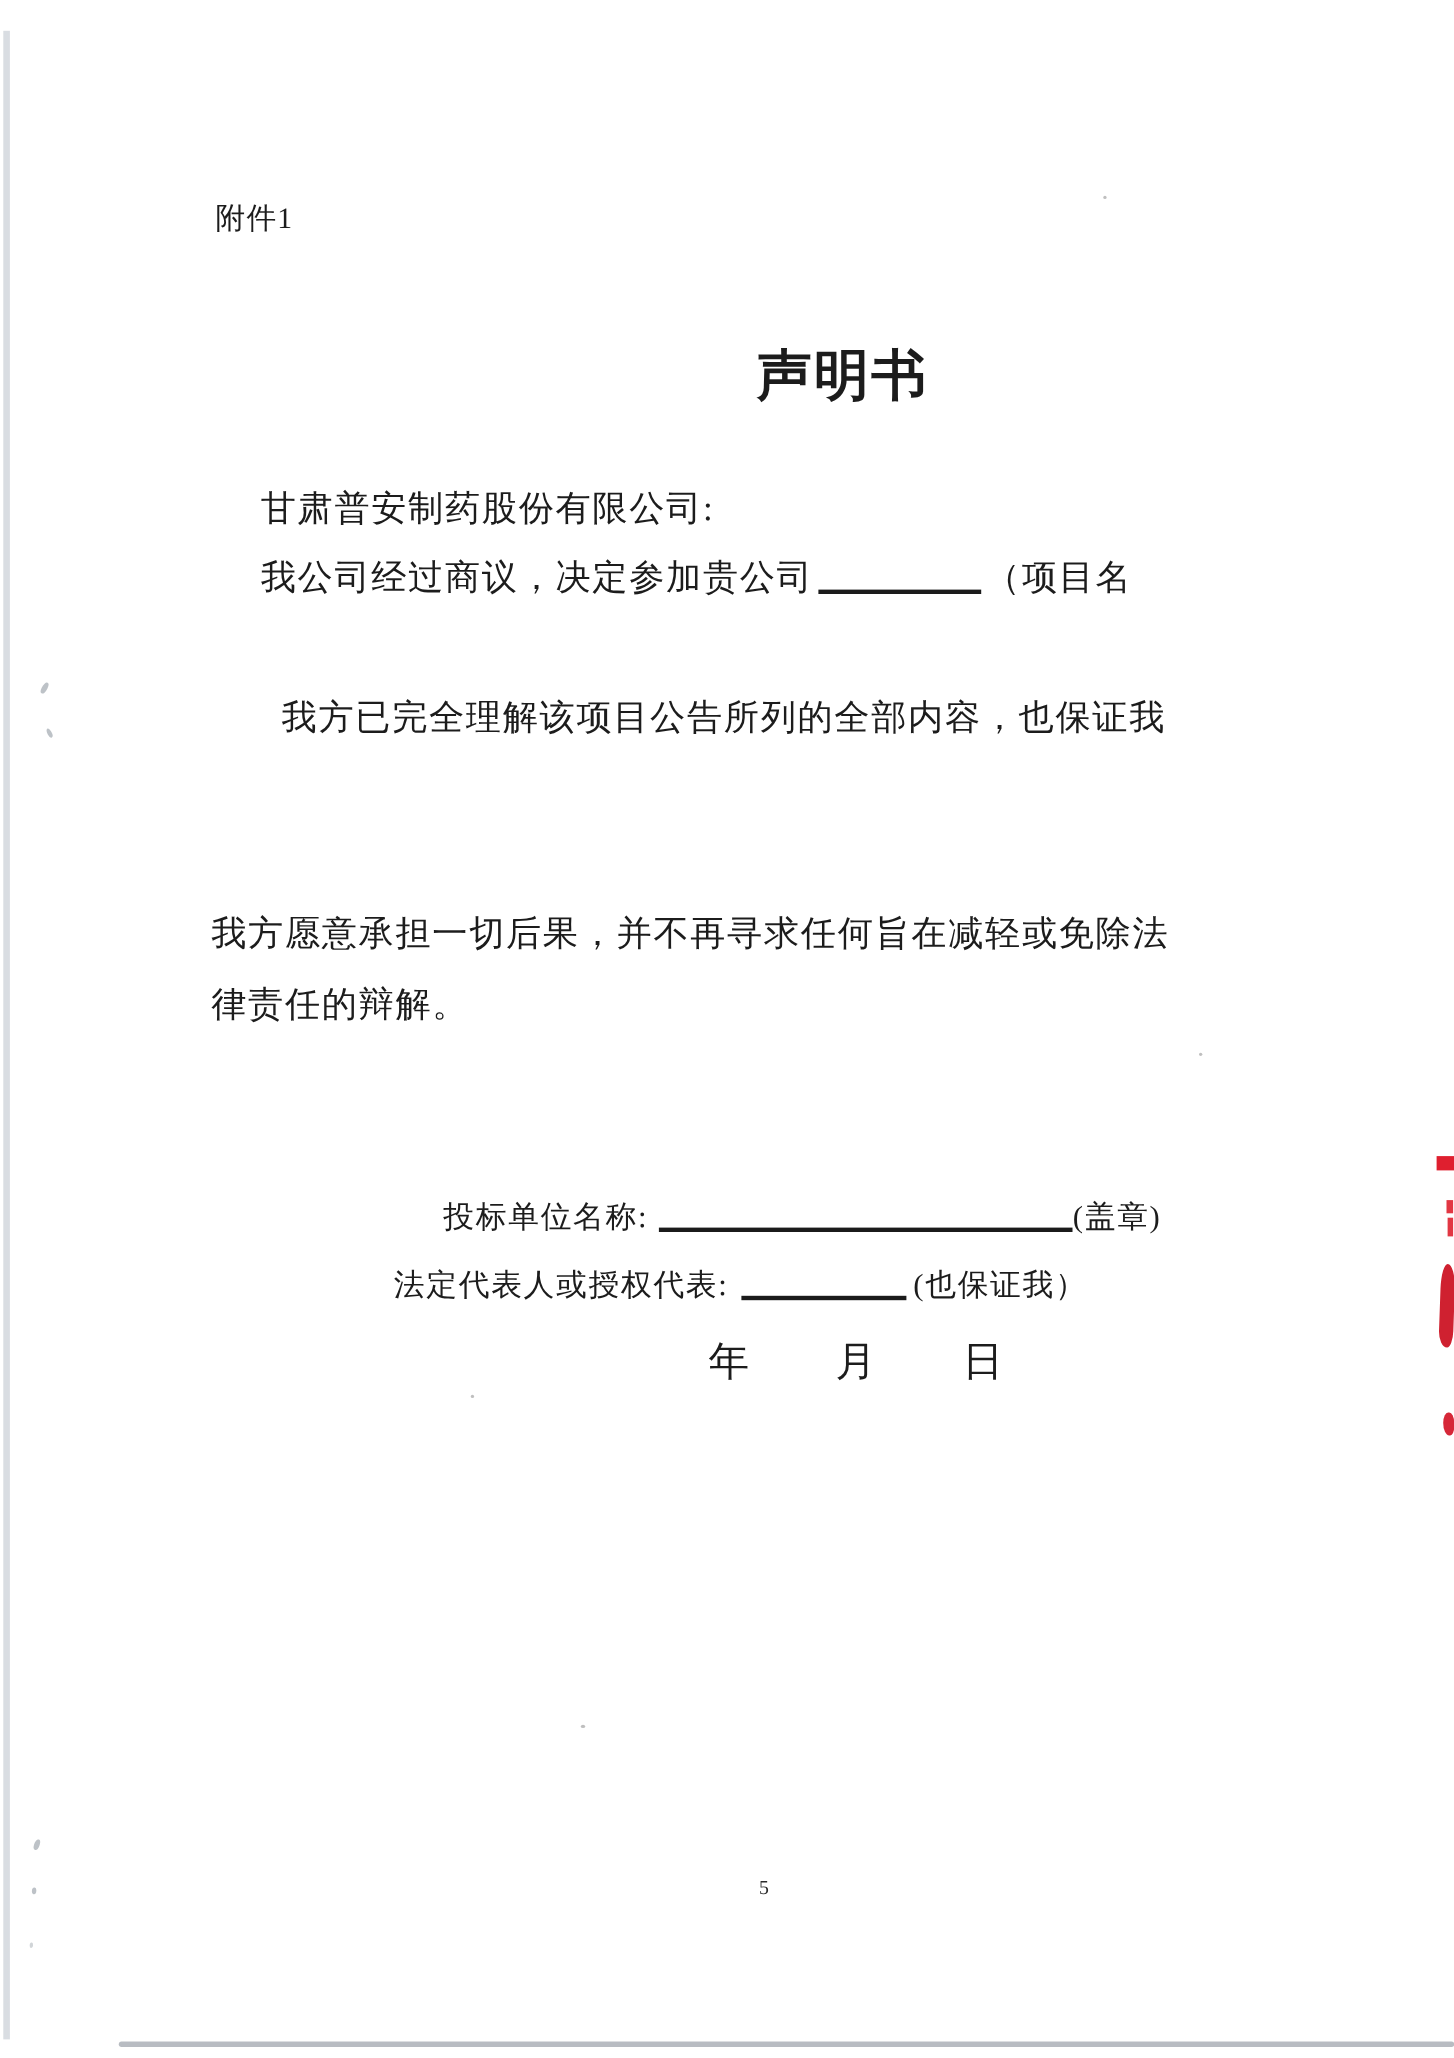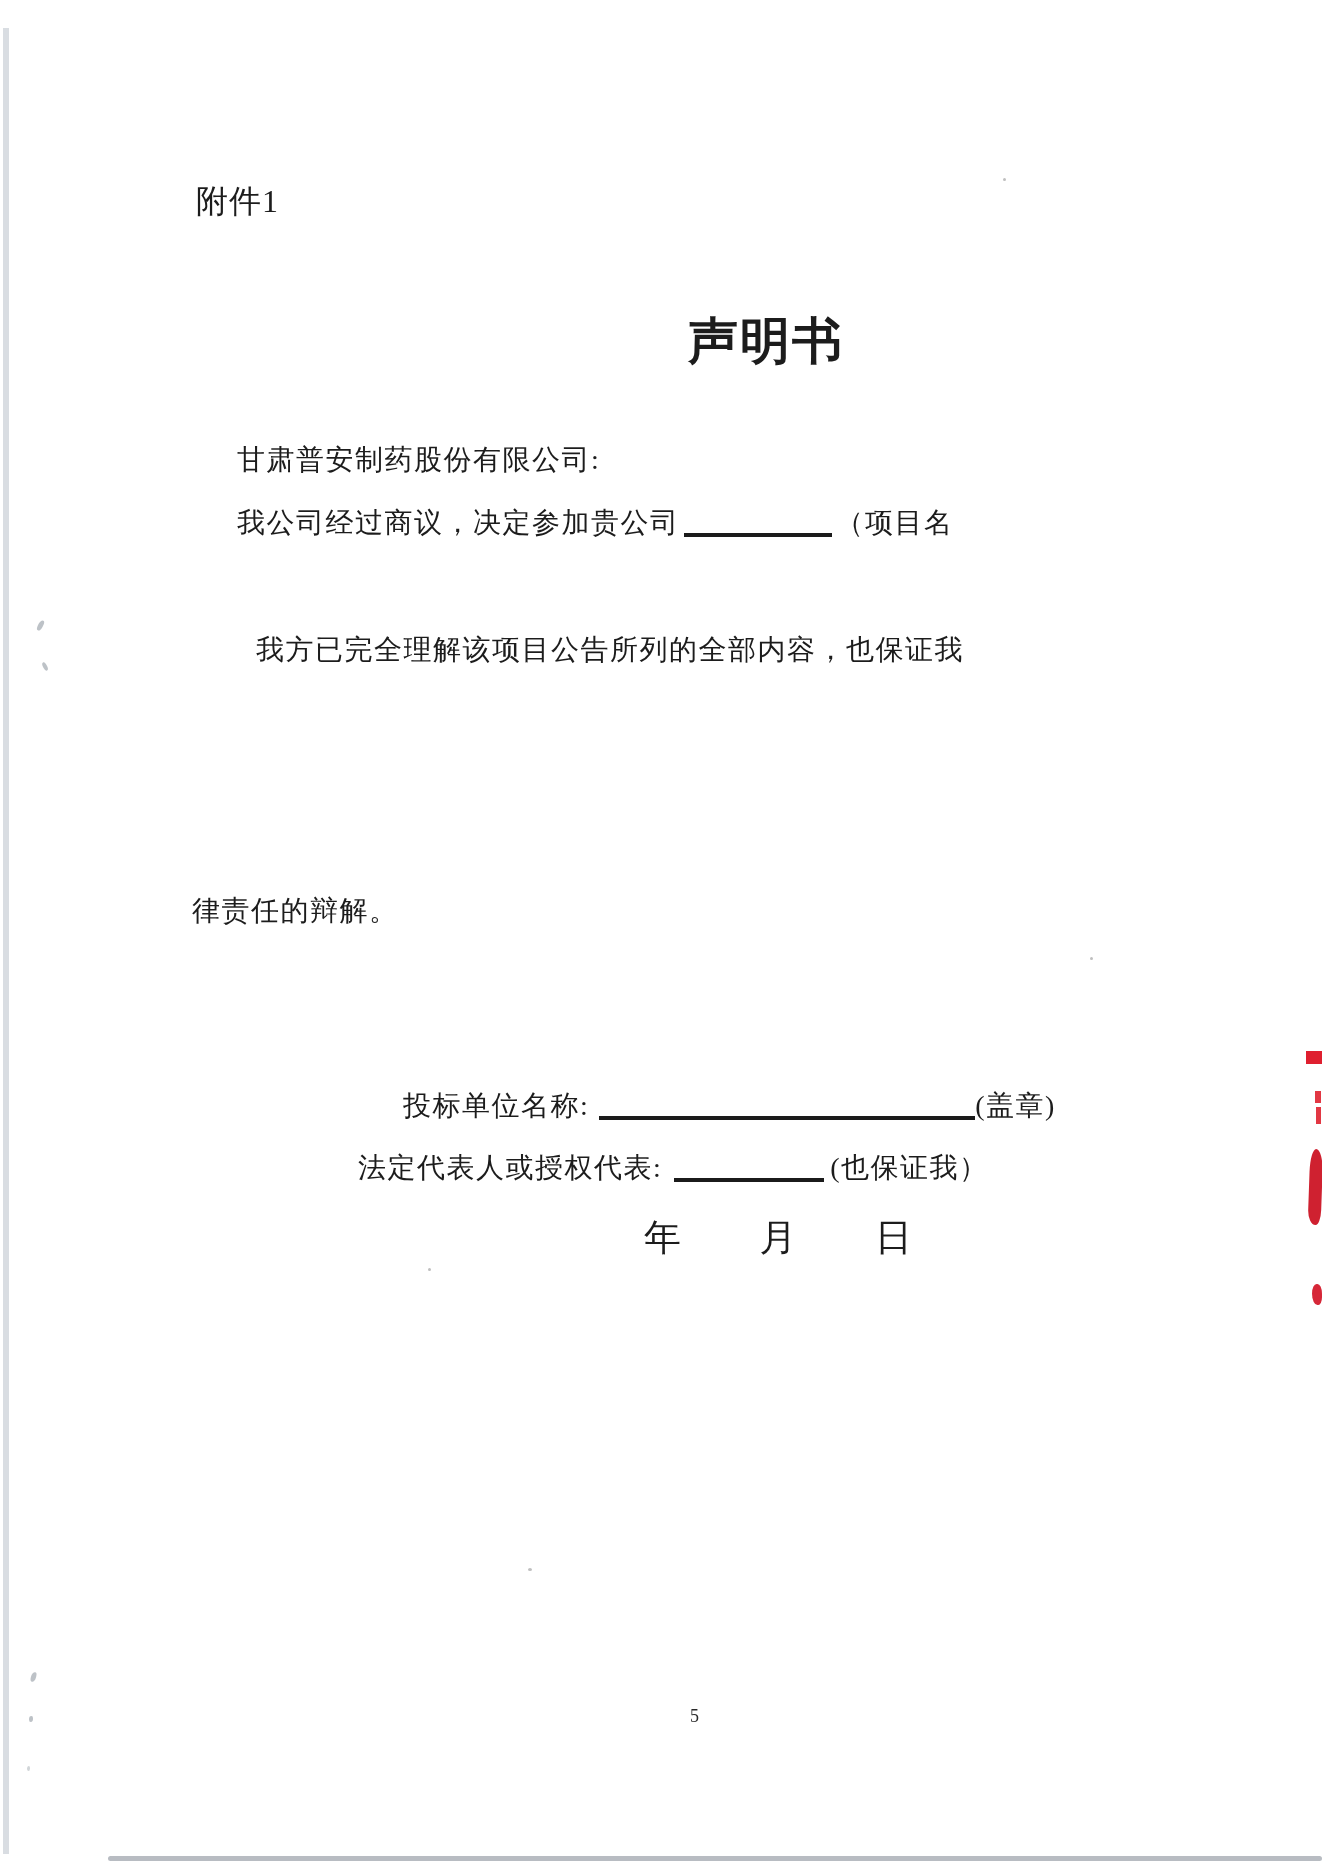--- a/index.html
+++ b/index.html
@@ -6,26 +6,26 @@
   .page {
     position: relative;
     width: 1322px;
     height: 1871px;
     background: #ffffff;
     overflow: hidden;
     font-family: "Liberation Serif", "DejaVu Serif", serif;
     color: #1c1c1c;
   }
   .abs { position: absolute; white-space: nowrap; }
-  .attachment { left: 196px; top: 180px; font-size: 32px; letter-spacing: 1px; }
+  .attachment { left: 196px; top: 180px; font-size: 27px; letter-spacing: 1px; }
   .title {
     left: 672px; top: 292px; margin: 16px;
     font-size: 50px; font-weight: bold; letter-spacing: 2px;
   }
-  .bl { font-size: 28px; letter-spacing: 1.5px; font-family: Liberation Serif, serif; }
+  .bl { font-size: 32px; letter-spacing: 1.5px; font-family: Liberation Serif, serif; }
   .l1 { left: 237px; top: 441px; }
   .l2 { left: 237px; top: 503px; }
   .l3 { left: 192px; top: 566px; }
   .l4 { left: 235px; top: 631px; margin-left: 21px; }
   .l5 { left: 192px; top: 692px; }
   .l6 { left: 236px; top: 764px; }
   .l7 { left: 192px; top: 827px; }
   .l8 { left: 192px; top: 892px; }
   .sig { font-size: 28px; letter-spacing: 1.5px; }
   .s1 { left: 403px; top: 1086px; }
@@ -83,20 +83,21 @@
 
   <div class="abs attachment">附件1</div>
 
   <h1 class="abs title">声明书</h1>
 
   <div class="abs bl l1">甘肃普安制药股份有限公司:</div>
 
   <div class="abs bl l2"><span>我公司经过商议，决定参加贵公司</span><span class="blank blank-project"></span><span>（项目名</span></div>
 
   <div class="abs bl l4">我方已完全理解该项目公告所列的全部内容，也保证我</div>
+  <div class="abs bl l7">我方愿意承担一切后果，并不再寻求任何旨在减轻或免除法</div>
   <div class="abs bl l8">律责任的辩解。</div>
 
   <div class="abs sig s1"><span>投标单位名称:</span><span class="blank blank-bidder"></span><span>(盖章)</span></div>
 
   <div class="abs sig s2"><span>法定代表人或授权代表:</span><span class="blank blank-rep"></span><span>(也保证我）</span></div>
 
   <div class="abs sig date-line"><span>年</span><span class="gap">月</span><span class="gap">日</span></div>
 
   <div class="abs pagenum">5</div>
 

